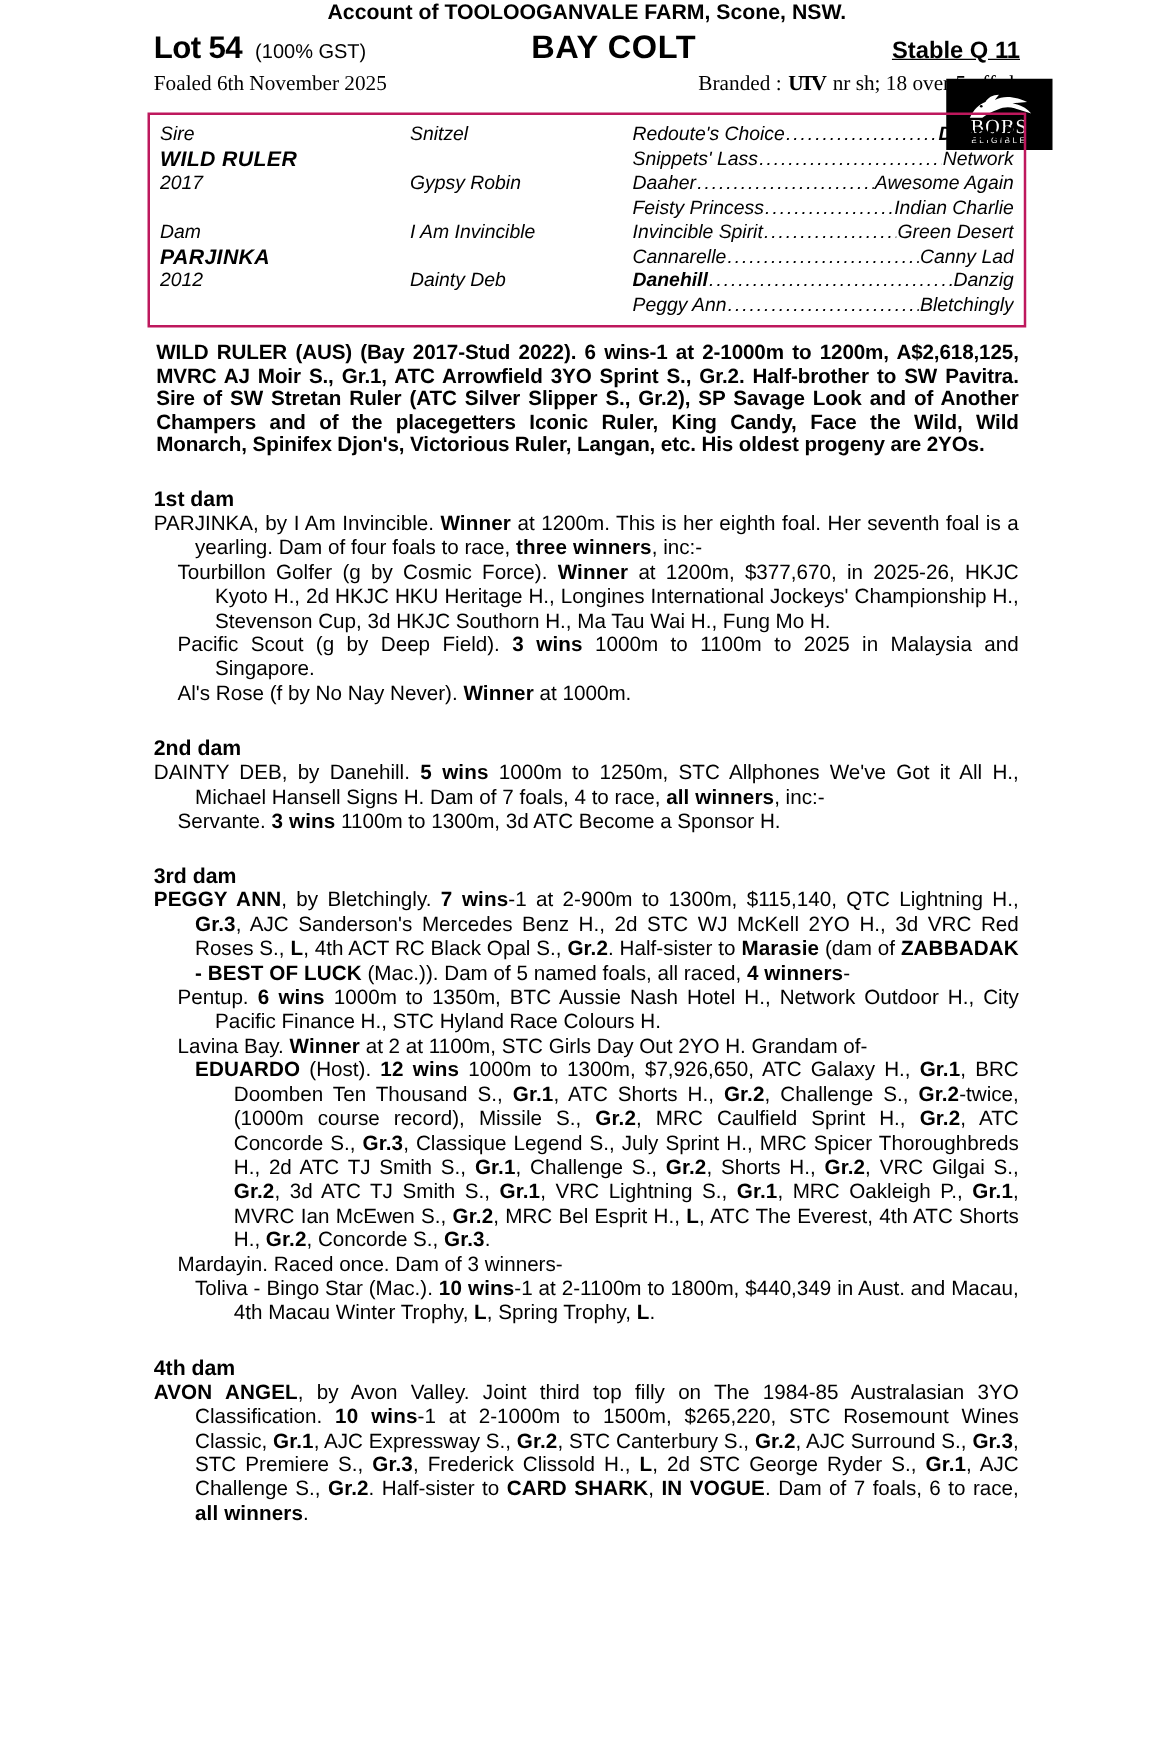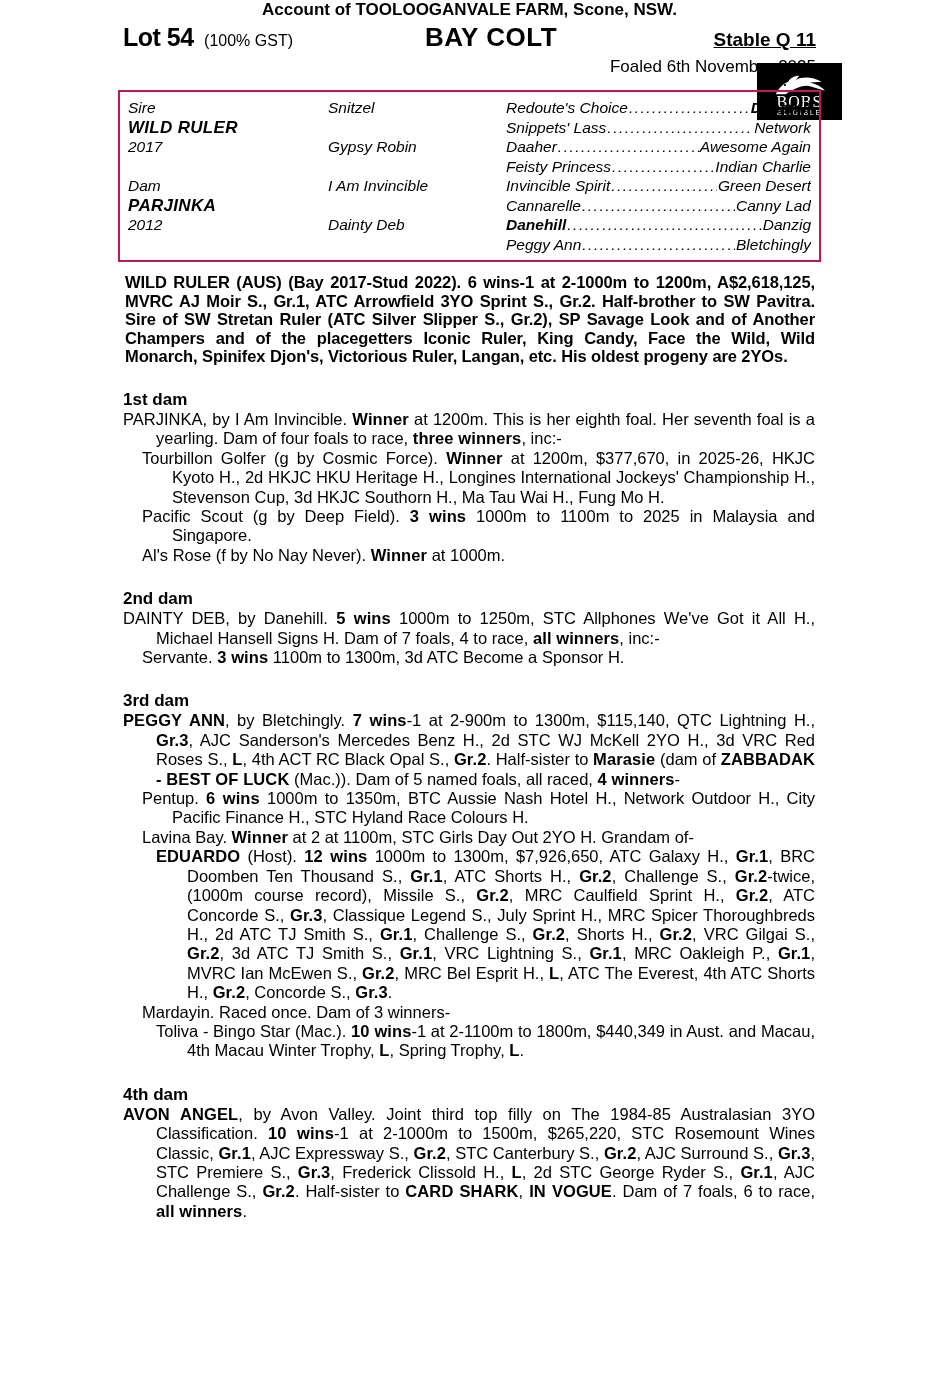--- a/index.html
+++ b/index.html
@@ -10,21 +10,21 @@
   .content { position:absolute; left:118px; top:0; width:703px; }
 
   
   .account-line { text-align:center; font-weight:bold; font-size:17px; }
   .lot-row { display:grid; grid-template-columns:1fr auto 1fr; align-items:baseline; margin-top:2px; padding:0 5px; }
   .lot-left { justify-self:start; white-space:nowrap; }
   .lot-number { font-weight:bold; font-size:25px; letter-spacing:-0.5px; }
   .lot-gst { font-size:16px; margin-left:6px; }
   .lot-title { font-weight:bold; font-size:26px; justify-self:center; letter-spacing:0.5px;margin-left:43px; }
   .stable { font-weight:bold; font-size:19px; justify-self:end;text-decoration:underline; }
-  .foaled-row { display:flex; justify-content:flex-end; font-size:17px; margin-top:4px; padding:0 5px; }
+  .foaled-row { display:flex; justify-content:space-between; font-size:17px; margin-top:4px; padding:0 5px;font-family:Liberation Serif, serif; }
   .brandmark { font-weight:bold; letter-spacing:-2.5px; display:inline-block; margin:0 3px 0 1px; }
 
   
   .bobs {
     position:absolute; left:757px; top:63px; width:85px; height:57px; background:#000; color:#fff;
     display:flex; flex-direction:column; align-items:center; justify-content:flex-end;
     padding-bottom:3px; box-sizing:border-box;
   }
   .bobs svg { width:56px; height:20px; display:block; }
   .bobs-title { font-family:"Liberation Serif", serif; font-size:16px; line-height:14px; letter-spacing:1px; }
@@ -78,20 +78,25 @@
       <div class="lot-left">
         <span class="lot-number">Lot 54</span>
         <span class="lot-gst">(100% GST)</span>
       </div>
       <div class="lot-title">BAY COLT</div>
       <div class="stable">Stable Q 11</div>
     </div>
 
     <div class="foaled-row">
       <div>Foaled 6th November 2025</div>
+      <div>
+        <span>Branded :</span>
+        <span class="brandmark">UTV</span>
+        <span>nr sh; 18 over 5 off sh</span>
+      </div>
     </div>
 
     <div class="ped-grid">
       <div class="ped-c1">
         <div class="ped-row">Sire</div>
         <div class="ped-row ped-name">WILD RULER</div>
         <div class="ped-row">2017</div>
         <div class="ped-row"></div>
         <div class="ped-row">Dam</div>
         <div class="ped-row ped-name">PARJINKA</div>

